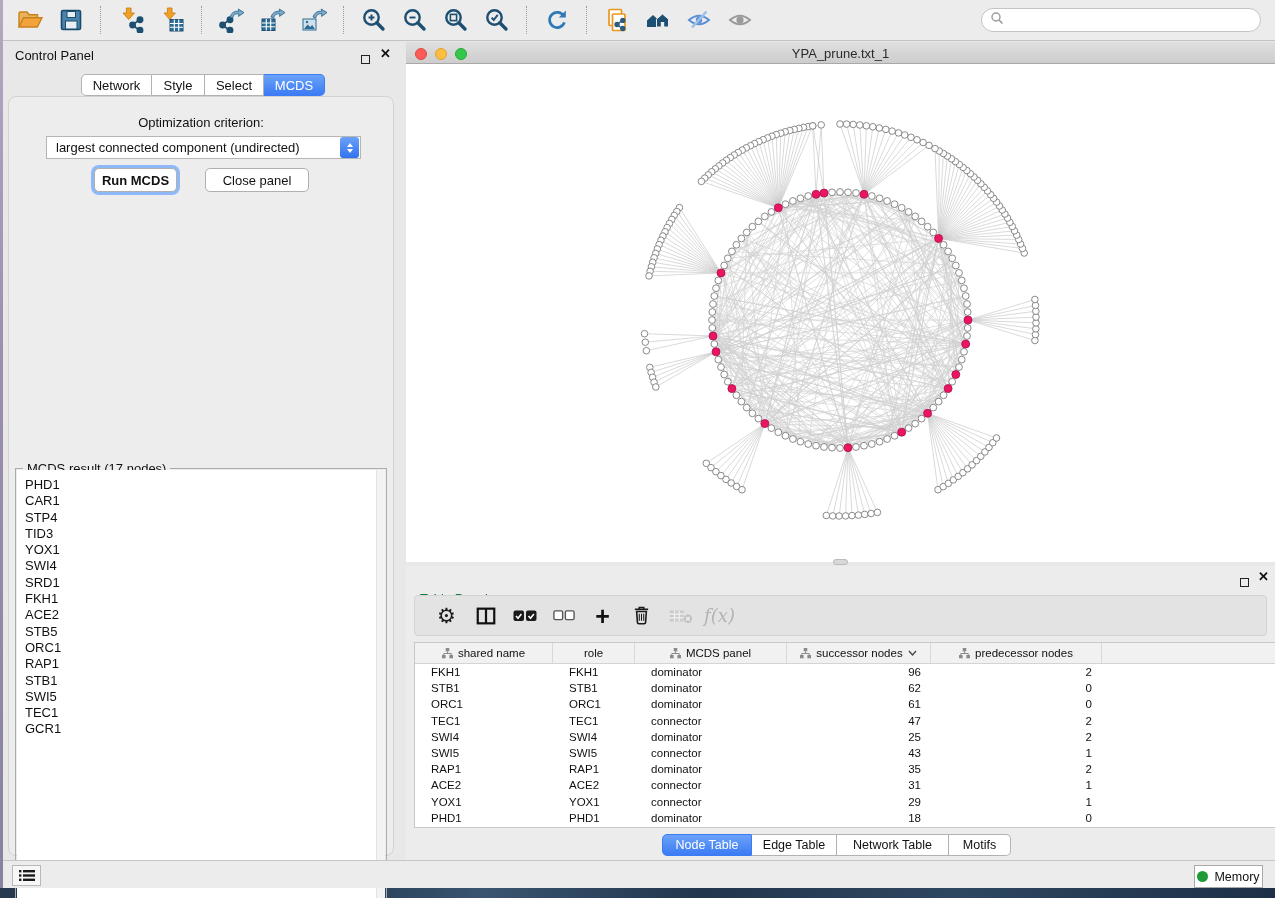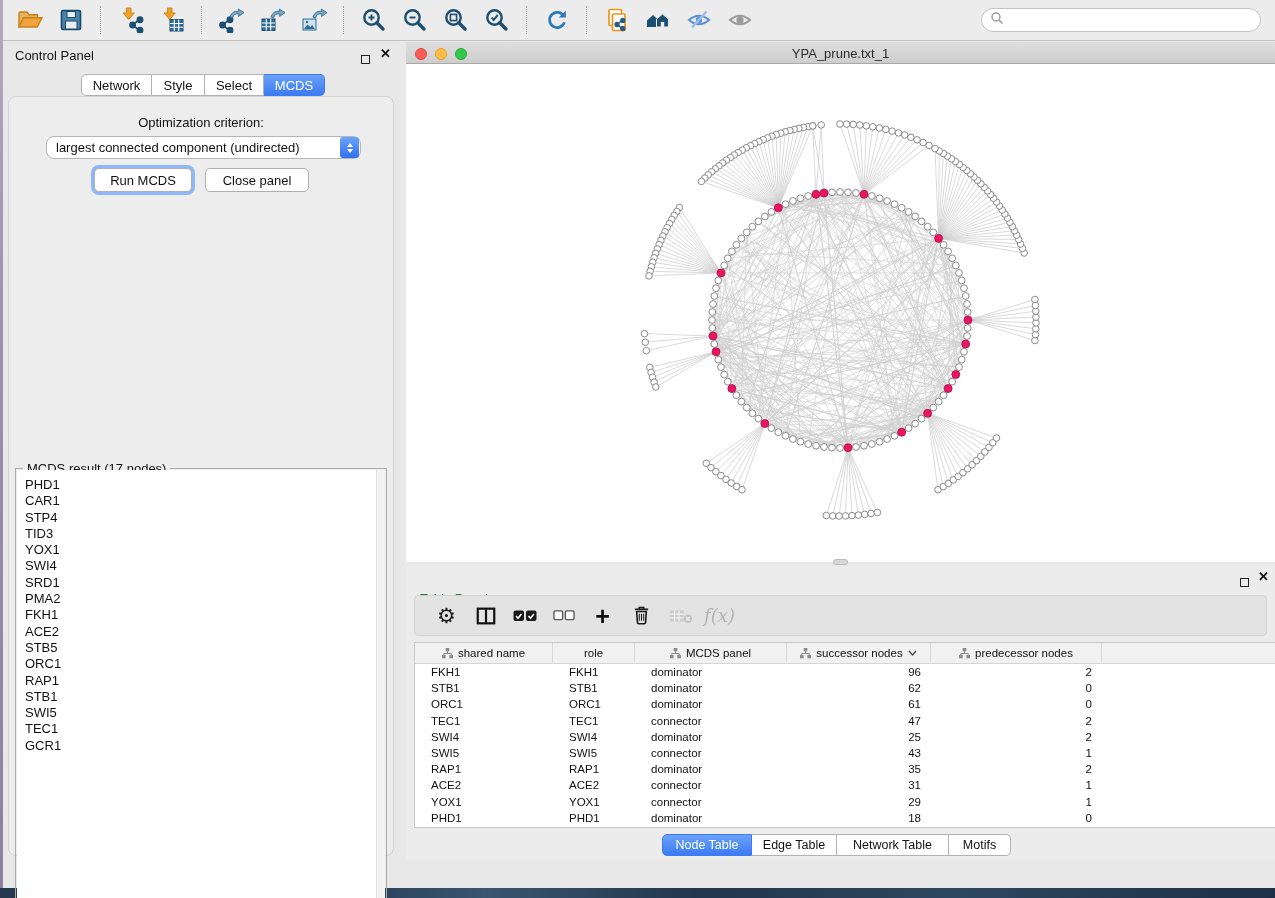--- a/index.html
+++ b/index.html
@@ -31,32 +31,32 @@
   .cp-tabs{ left:81px; top:74px; display:flex; }
   .seg{ height:22px; font-size:13px; color:#111; background:#fff; border:1px solid #b2b2b2;
         border-left:none; display:flex; align-items:center; justify-content:center; }
   .seg:first-child{ border-left:1px solid #b2b2b2; border-radius:5px 0 0 5px; }
   .seg:last-child{ border-radius:0 5px 5px 0; }
   .seg.sel{ background:linear-gradient(#6ba2f8,#3b7bf4); border-color:#3b7bf4; color:#fff; }
   .cp-panel{ left:8px; top:96px; width:386px; height:760px; background:#ededed;
     border:1px solid #d2d2d2; border-radius:8px; }
   .opt-label{ position:absolute; left:0; top:18px; width:100%; text-align:center; font-size:13px; color:#111; }
   .dropdown{ position:absolute; left:37px; top:39px; width:315px; height:23px; background:#fff;
-    border:1px solid #b5b5b5; border-radius:8px; display:flex; align-items:center; }
+    border:1px solid #b5b5b5; border-radius:0; display:flex; align-items:center; }
   .dropdown .val{ flex:1; font-size:13px; padding-left:9px; color:#111; white-space:nowrap; }
   .dd-step{ width:19px; height:21px; margin-right:1px; border-radius:3px;
     background:linear-gradient(#6ba2f8,#3272ee); display:flex; flex-direction:column;
     align-items:center; justify-content:center; gap:2px; }
   .dd-step i{ width:0; height:0; border-left:3.5px solid transparent; border-right:3.5px solid transparent; }
   .dd-step .up{ border-bottom:4px solid #fff; }
   .dd-step .dn{ border-top:4px solid #fff; }
   .cp-btn{ position:absolute; top:71px; height:24px; background:#fff; border:1px solid #b0b0b0;
     border-radius:5px; font-size:13px; color:#111; display:flex; align-items:center; justify-content:center;
     font-family:"Liberation Sans",sans-serif; }
-  .cp-btn.run{ left:85px; width:98px; box-shadow:0 0 0 3px rgba(110,165,250,.75); }
+  .cp-btn.run{ left:85px; width:83px; box-shadow:0 0 0 3px rgba(110,165,250,.75);font-weight:bold; }
   .cp-btn.closep{ left:196px; width:104px; }
   .mcds-group{ position:absolute; left:6px; top:371px; width:372px; height:434px;
     border:1px solid #ababab; }
   .mcds-legend{ position:absolute; top:-8px; left:7px; background:#ededed; padding:0 4px;
     font-size:13px; color:#111; }
   .mcds-list{ position:absolute; inset:1px; background:#fff; padding:7px 0 0 8px; overflow:hidden; }
   .mcds-list div{ font-size:13px; line-height:16.3px; color:#111; }
   .mcds-track{ position:absolute; top:1px; bottom:1px; right:1px; width:9px; background:#f3f3f3;
     border-left:1px solid #e2e2e2; }
 
@@ -302,21 +302,20 @@
     <div class="mcds-group">
       <span class="mcds-legend">MCDS result (17 nodes)</span>
       <div class="mcds-list" id="mcds-list">
           <div>PHD1</div>
           <div>CAR1</div>
           <div>STP4</div>
           <div>TID3</div>
           <div>YOX1</div>
           <div>SWI4</div>
           <div>SRD1</div>
-          <div>PMA2</div>
           <div>FKH1</div>
           <div>ACE2</div>
           <div>STB5</div>
           <div>ORC1</div>
           <div>RAP1</div>
           <div>STB1</div>
           <div>SWI5</div>
           <div>TEC1</div>
           <div>GCR1</div>
         </div>
@@ -1298,13 +1297,31 @@
         </div>
     </div>
     <div class="tp-tabs" id="tp-tabs">
         <div class="seg sel" style="width: 90px;">Node Table</div>
         <div class="seg" style="width: 85px;">Edge Table</div>
         <div class="seg" style="width: 112px;">Network Table</div>
         <div class="seg" style="width: 62px;">Motifs</div>
       </div>
   </div>
 
+  <div class="abs statusbar">
+    <div class="sb-left">
+      <svg width="16" height="13" viewBox="0 0 16 13">
+        <g fill="#1a1a1a">
+            <rect x="0" y="1" width="2.4" height="2.4"></rect>
+            <rect x="4" y="1" width="12" height="2.4"></rect>
+        <rect x="0" y="5.3" width="2.4" height="2.4"></rect>
+            <rect x="4" y="5.3" width="12" height="2.4"></rect>
+        <rect x="0" y="9.6" width="2.4" height="2.4"></rect>
+            <rect x="4" y="9.6" width="12" height="2.4"></rect>
+          </g>
+      </svg>
+    </div>
+    <div class="mem-btn">
+      <span class="mem-dot"></span>
+      <span>Memory</span>
+    </div>
+  </div>
 </div>
 
 </body></html>

